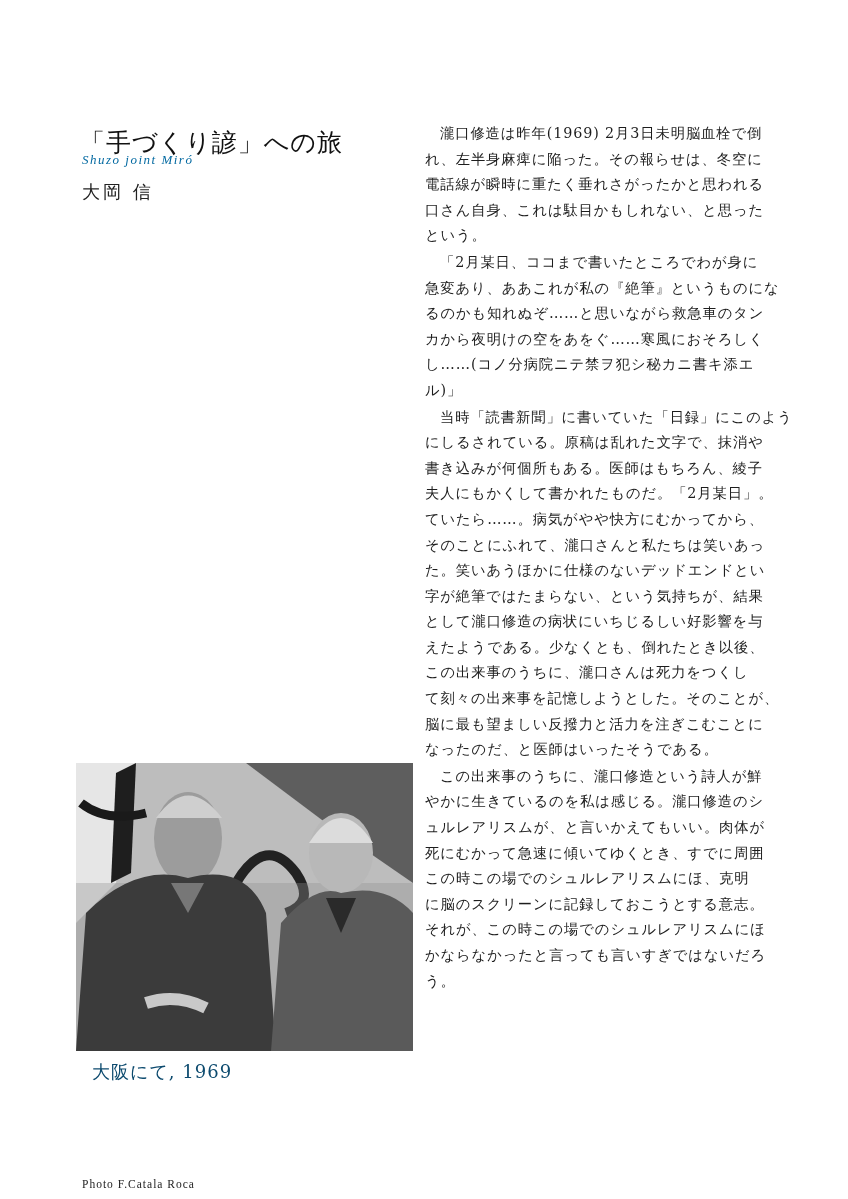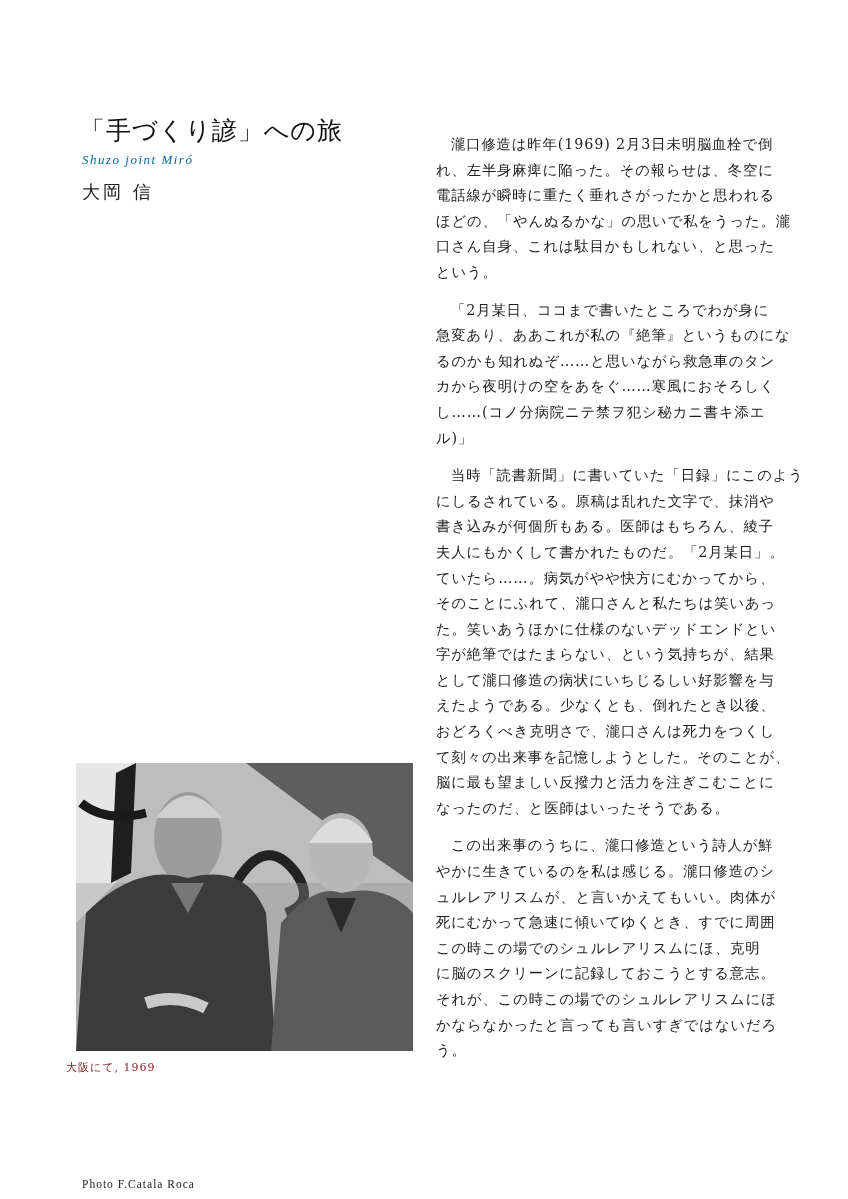--- a/index.html
+++ b/index.html
@@ -1,47 +1,46 @@
 <!DOCTYPE html>
 <html><head>
 <meta charset="utf-8">
 <style>
   html, body { margin: 0; padding: 0; background: #ffffff; }
   body { width: 848px; height: 1199px; position: relative; overflow: hidden;
          font-family: "DejaVu Serif", "Liberation Serif", serif; color: #1a1a1a; }
-  .title { position: absolute; left: 80px; top: 114px; font-size: 25px; letter-spacing: 1px;
+  .title { position: absolute; left: 80px; top: 126px; font-size: 25px; letter-spacing: 1px;
            color: #111; font-family: "DejaVu Serif", serif; white-space: nowrap; }
   .subtitle { position: absolute; left: 82px; top: 152px; font-size: 13px; font-style: italic;
               letter-spacing: 1.5px; color: #0369a1; font-family: "Liberation Serif", serif; }
   .author { position: absolute; left: 82px; top: 180px; font-size: 18px; letter-spacing: 3px; color: #222; }
   .body-col { position: absolute; left: 424px; top: 120px; width: 354px; }
-  .para { margin: 12px; font-size: 14.3px; line-height: 25.6px; letter-spacing: 0.9px; color: #1d1d1d;
+  .para { margin: 1px; font-size: 14.3px; line-height: 25.6px; letter-spacing: 0.9px; color: #1d1d1d;
           text-align: justify; }
   .para .ln { display: block; white-space: nowrap; }
   .para .ln.indent { padding-left: 15px; }
   .photo { position: absolute; left: 76px; top: 763px; width: 337px; height: 288px; overflow: hidden;
            background: linear-gradient(135deg, #3a3a3a 0%, #6e6e6e 35%, #d8d8d8 45%, #9a9a9a 60%, #4a4a4a 100%); }
   .photo svg { width: 100%; height: 100%; display: block; }
-  .caption { position: absolute; left: 66px; top: 1060px; font-size: 11px; letter-spacing: 1px; color: #7f1d1d; }
+  .caption { position: absolute; left: 92px; top: 1060px; font-size: 18px; letter-spacing: 1px; color: #0c4a6e; }
   .credit { position: absolute; left: 82px; top: 1178px; font-size: 11.5px; letter-spacing: 1px; color: #222;
             font-family: "Liberation Serif", serif; }
 </style>
 </head>
 <body>
 
 <div class="title">「手づくり諺」への旅</div>
 <div class="subtitle">Shuzo joint Miró</div>
 <div class="author">大岡 信</div>
 
 <div class="body-col">
   <p class="para">
     <span class="ln indent">瀧口修造は昨年(1969) 2月3日未明脳血栓で倒</span>
     <span class="ln">れ、左半身麻痺に陥った。その報らせは、冬空に</span>
     <span class="ln">電話線が瞬時に重たく垂れさがったかと思われる</span>
-    <span class="ln">ほどの、「やんぬるかな」の思いで私をうった。瀧</span>
     <span class="ln">口さん自身、これは駄目かもしれない、と思った</span>
     <span class="ln">という。</span>
   </p>
   <p class="para">
     <span class="ln indent">「2月某日、ココまで書いたところでわが身に</span>
     <span class="ln">急変あり、ああこれが私の『絶筆』というものにな</span>
     <span class="ln">るのかも知れぬぞ……と思いながら救急車のタン</span>
     <span class="ln">カから夜明けの空をあをぐ……寒風におそろしく</span>
     <span class="ln">し……(コノ分病院ニテ禁ヲ犯シ秘カニ書キ添エ</span>
     <span class="ln">ル)」</span>
@@ -50,21 +49,21 @@
     <span class="ln indent">当時「読書新聞」に書いていた「日録」にこのよう</span>
     <span class="ln">にしるされている。原稿は乱れた文字で、抹消や</span>
     <span class="ln">書き込みが何個所もある。医師はもちろん、綾子</span>
     <span class="ln">夫人にもかくして書かれたものだ。「2月某日」。</span>
     <span class="ln">ていたら……。病気がやや快方にむかってから、</span>
     <span class="ln">そのことにふれて、瀧口さんと私たちは笑いあっ</span>
     <span class="ln">た。笑いあうほかに仕様のないデッドエンドとい</span>
     <span class="ln">字が絶筆ではたまらない、という気持ちが、結果</span>
     <span class="ln">として瀧口修造の病状にいちじるしい好影響を与</span>
     <span class="ln">えたようである。少なくとも、倒れたとき以後、</span>
-    <span class="ln">おどろくべき克明さで、瀧口さんは死力をつくし</span>
+    <span class="ln">この出来事のうちに、瀧口さんは死力をつくし</span>
     <span class="ln">て刻々の出来事を記憶しようとした。そのことが、</span>
     <span class="ln">脳に最も望ましい反撥力と活力を注ぎこむことに</span>
     <span class="ln">なったのだ、と医師はいったそうである。</span>
   </p>
   <p class="para">
     <span class="ln indent">この出来事のうちに、瀧口修造という詩人が鮮</span>
     <span class="ln">やかに生きているのを私は感じる。瀧口修造のシ</span>
     <span class="ln">ュルレアリスムが、と言いかえてもいい。肉体が</span>
     <span class="ln">死にむかって急速に傾いてゆくとき、すでに周囲</span>
     <span class="ln">この時この場でのシュルレアリスムにほ、克明</span>

